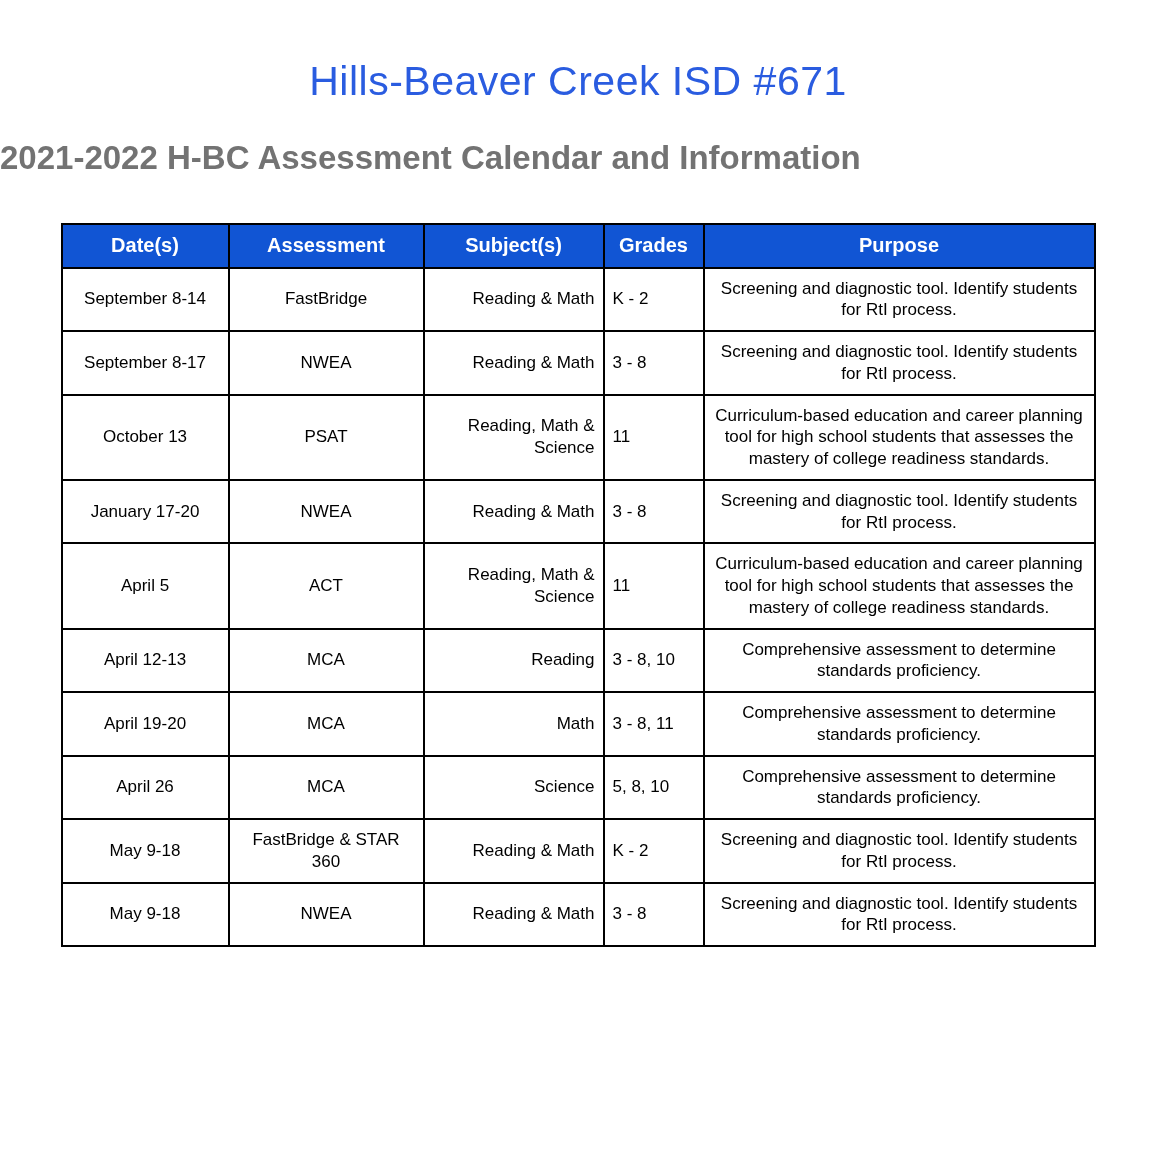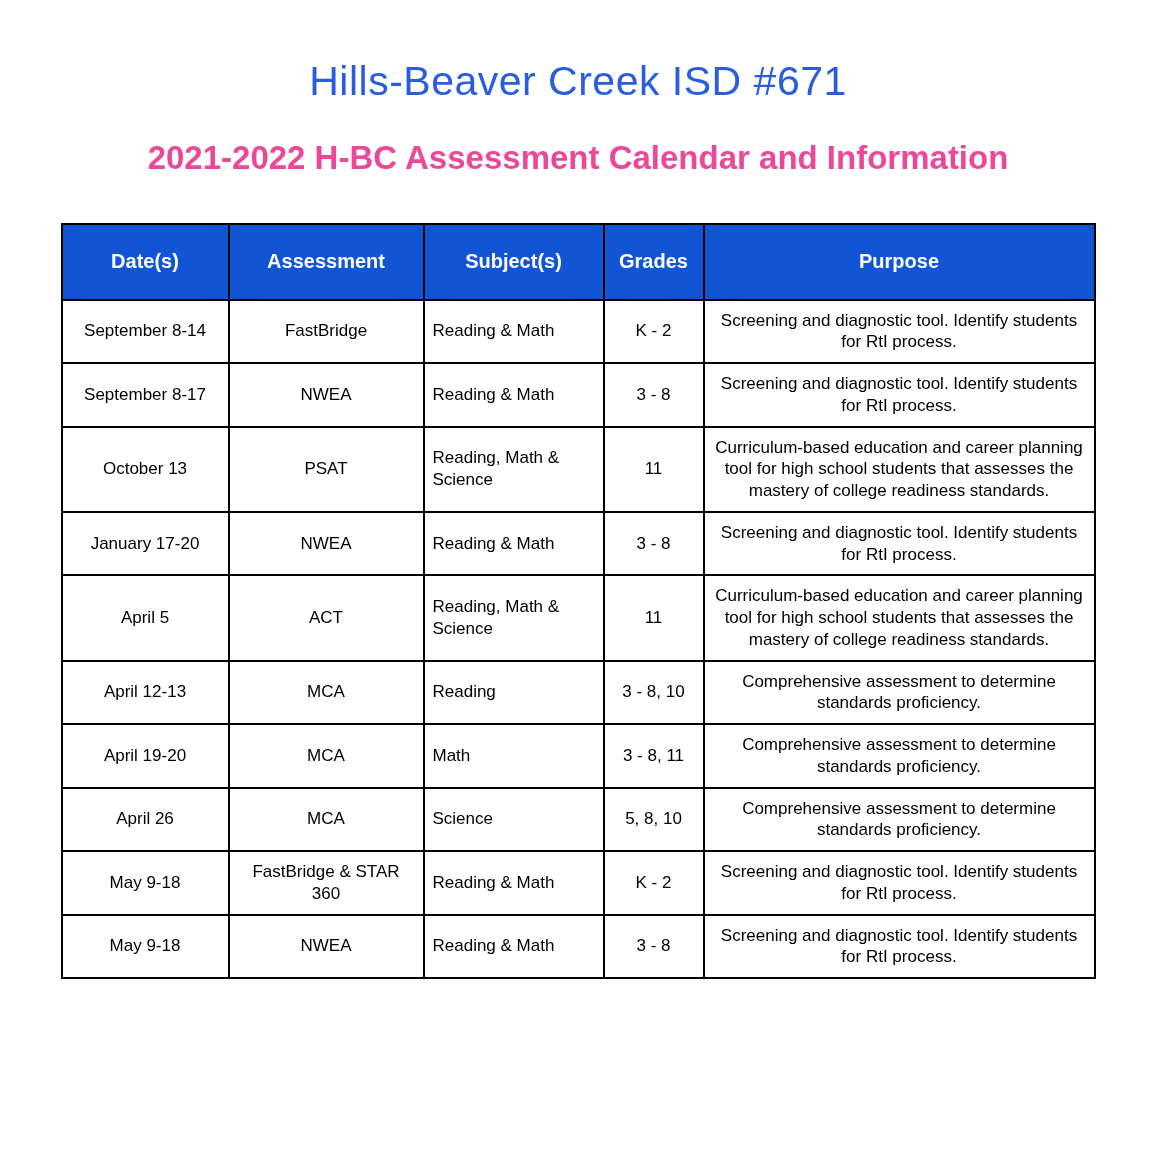--- a/index.html
+++ b/index.html
@@ -20,24 +20,24 @@
   }
   .district-title {
     text-align: center;
     font-size: 41px;
     font-weight: 400;
     color: #2a5ce0;
     margin: 0 0 34px 0;
     letter-spacing: 0.5px;
   }
   .page-title {
-    text-align: center;
+    text-align: left;
     font-size: 33px;
     font-weight: 700;
-    color: #ec4899;
+    color: #737373;
     margin: 12px 0 46px 0;
   }
   table.calendar {
     border-collapse: collapse;
     width: 1033px;
     margin: 0 auto;
     table-layout: fixed;
   }
   table.calendar th,
   table.calendar td {
@@ -47,26 +47,26 @@
     box-sizing: border-box;
     padding: 9px 8px;
     line-height: 1.28;
   }
   table.calendar th {
     background: #1155d4;
     color: #ffffff;
     font-size: 20px;
     font-weight: 700;
     text-align: center;
-    padding: 24px 4px;
+    padding: 8px 4px;
   }
   .col-date      { width: 167px; text-align: center; }
   .col-assessment{ width: 195px; text-align: center; }
-  .col-subject   { width: 180px; text-align: left; }
-  .col-grades    { width: 100px; text-align: center; }
+  .col-subject   { width: 180px; text-align: right; }
+  .col-grades    { width: 100px; }
   .col-purpose   { width: 391px; text-align: center; }
 </style>
 </head>
 <body>
 
 <div class="page">
   <h1 class="district-title">Hills-Beaver Creek ISD #671</h1>
   <h2 class="page-title">2021-2022 H-BC Assessment Calendar and Information</h2>
 
   <table class="calendar">

